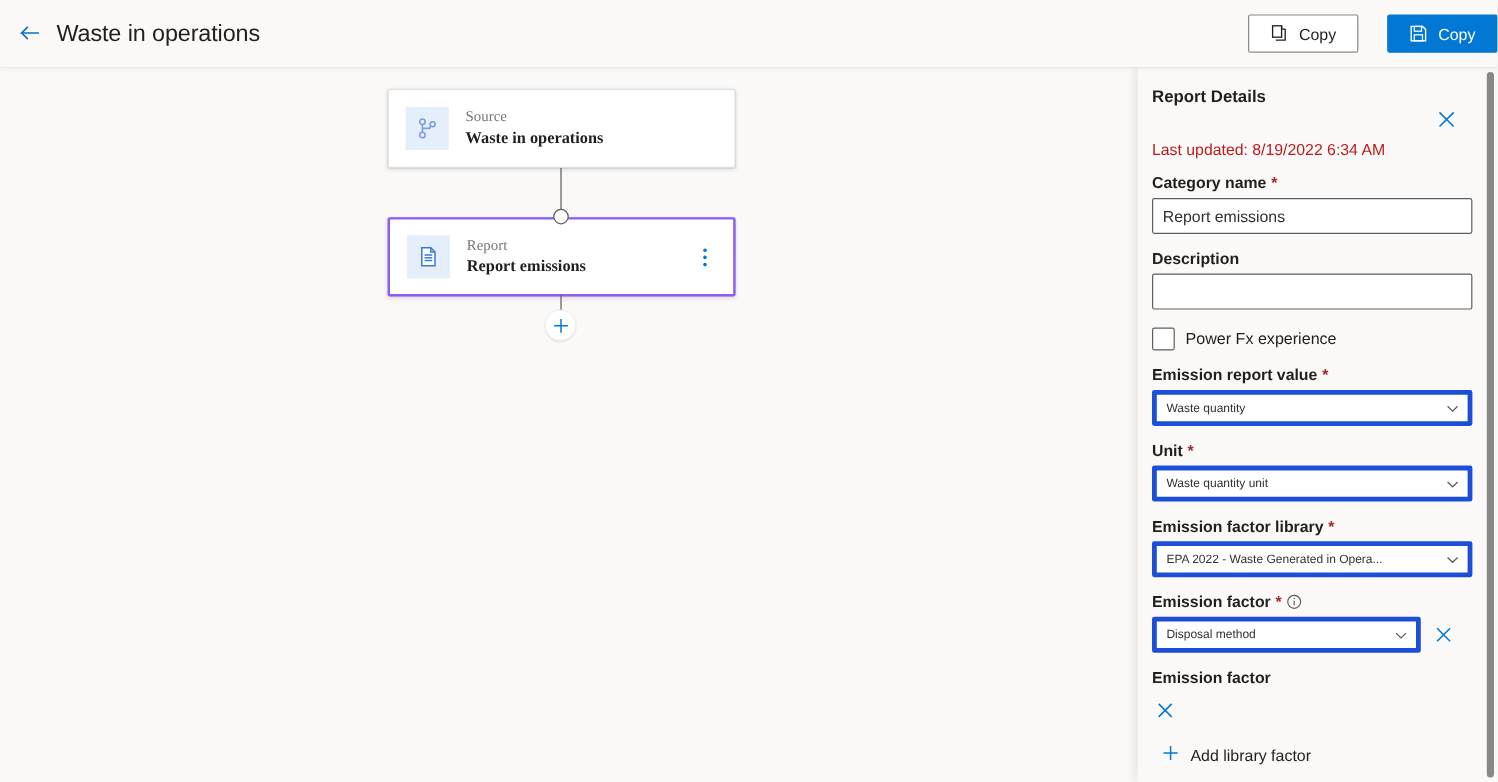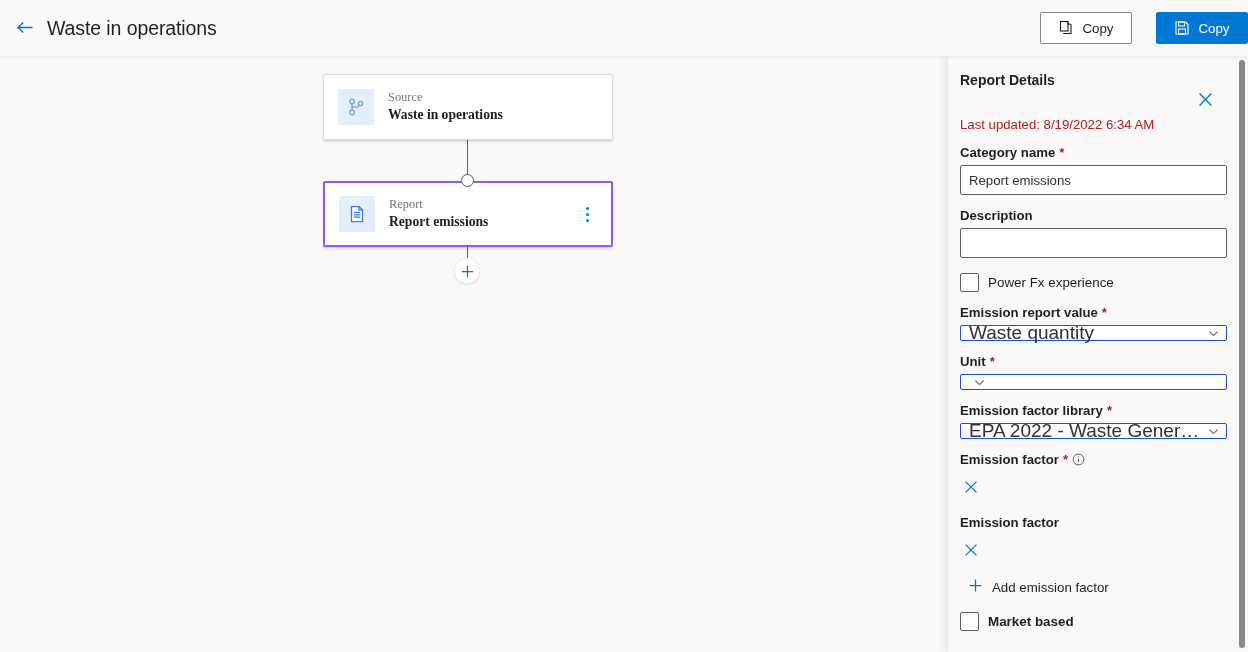--- a/index.html
+++ b/index.html
@@ -207,27 +207,27 @@
     border: 1px solid #605e5c;
     border-radius: 2px;
     display: flex; align-items: center;
     padding: 0 8px;
     font-size: 13.2px;
     color: #323130;
     cursor: text;
   }
   .dropdown {
     margin-top: 5px;
-    width: 267px; height: 16px;
-    background: #ffffff;
-    border: 1px solid #1d4ed8;
+    width: 267px; height: 30px;
+    background: #ffffff;
+    border: 4px solid #1d4ed8;
     border-radius: 2px;
     display: flex; align-items: center;
     padding: 0 6px 0 8px;
-    font-size: 19px;
+    font-size: 10px;
     color: #323130;
     cursor: pointer;
   }
   .dropdown .val {
     flex: 1 1 auto;
     overflow: hidden; white-space: nowrap; text-overflow: ellipsis;
   }
   .chev { flex: 0 0 auto; margin-left: 4px; display: block; }
 
   .row-with-clear {
@@ -412,20 +412,21 @@
           <path d="M2.3 4.6 L6.5 8.6 L10.7 4.6" fill="none" stroke="#605e5c" stroke-width="1.1"></path>
         </svg>
       </div>
 
       
       <div class="field-label">
         <span>Unit</span>
         <span class="req">*</span>
       </div>
       <div class="dropdown">
+        <span class="val">Waste quantity unit</span>
         <svg class="chev" width="13" height="13" viewBox="0 0 13 13" aria-hidden="true">
           <path d="M2.3 4.6 L6.5 8.6 L10.7 4.6" fill="none" stroke="#605e5c" stroke-width="1.1"></path>
         </svg>
       </div>
 
       
       <div class="field-label">
         <span>Emission factor library</span>
         <span class="req">*</span>
       </div>
@@ -442,20 +443,26 @@
         <span class="req">*</span>
         <span class="info-icon">
           <svg width="13" height="13" viewBox="0 0 13 13" aria-hidden="true">
             <circle cx="6.5" cy="6.5" r="5.4" fill="none" stroke="#605e5c" stroke-width="1"></circle>
             <path d="M6.5 5.6 V9.3" stroke="#605e5c" stroke-width="1"></path>
             <circle cx="6.5" cy="3.8" r="0.65" fill="#605e5c"></circle>
           </svg>
         </span>
       </div>
       <div class="row-with-clear">
+        <div class="dropdown">
+          <span class="val">Disposal method</span>
+          <svg class="chev" width="13" height="13" viewBox="0 0 13 13" aria-hidden="true">
+            <path d="M2.3 4.6 L6.5 8.6 L10.7 4.6" fill="none" stroke="#605e5c" stroke-width="1.1"></path>
+          </svg>
+        </div>
         <div class="clear-btn">
           <svg width="14" height="14" viewBox="0 0 14 14" aria-hidden="true">
             <path d="M1.6 1.6 L12.4 12.4 M12.4 1.6 L1.6 12.4" stroke="#0078d4" stroke-width="1.3"></path>
           </svg>
         </div>
       </div>
 
       
       <div class="field-label">
         <span>Emission factor</span>
@@ -468,21 +475,21 @@
         </div>
       </div>
 
       
       <div class="add-link">
         <span>
           <svg width="15" height="15" viewBox="0 0 15 15" aria-hidden="true">
             <path d="M7.5 1.6 V13.4 M1.6 7.5 H13.4" stroke="#0078d4" stroke-width="1.25"></path>
           </svg>
         </span>
-        <span>Add emission factor</span>
+        <span>Add library factor</span>
       </div>
 
       
       <div class="checkbox-row">
         <span class="checkbox-box"></span>
         <span class="checkbox-label bold">Market based</span>
       </div>
 
     </div>
     <div class="panel-scrollbar"></div>

